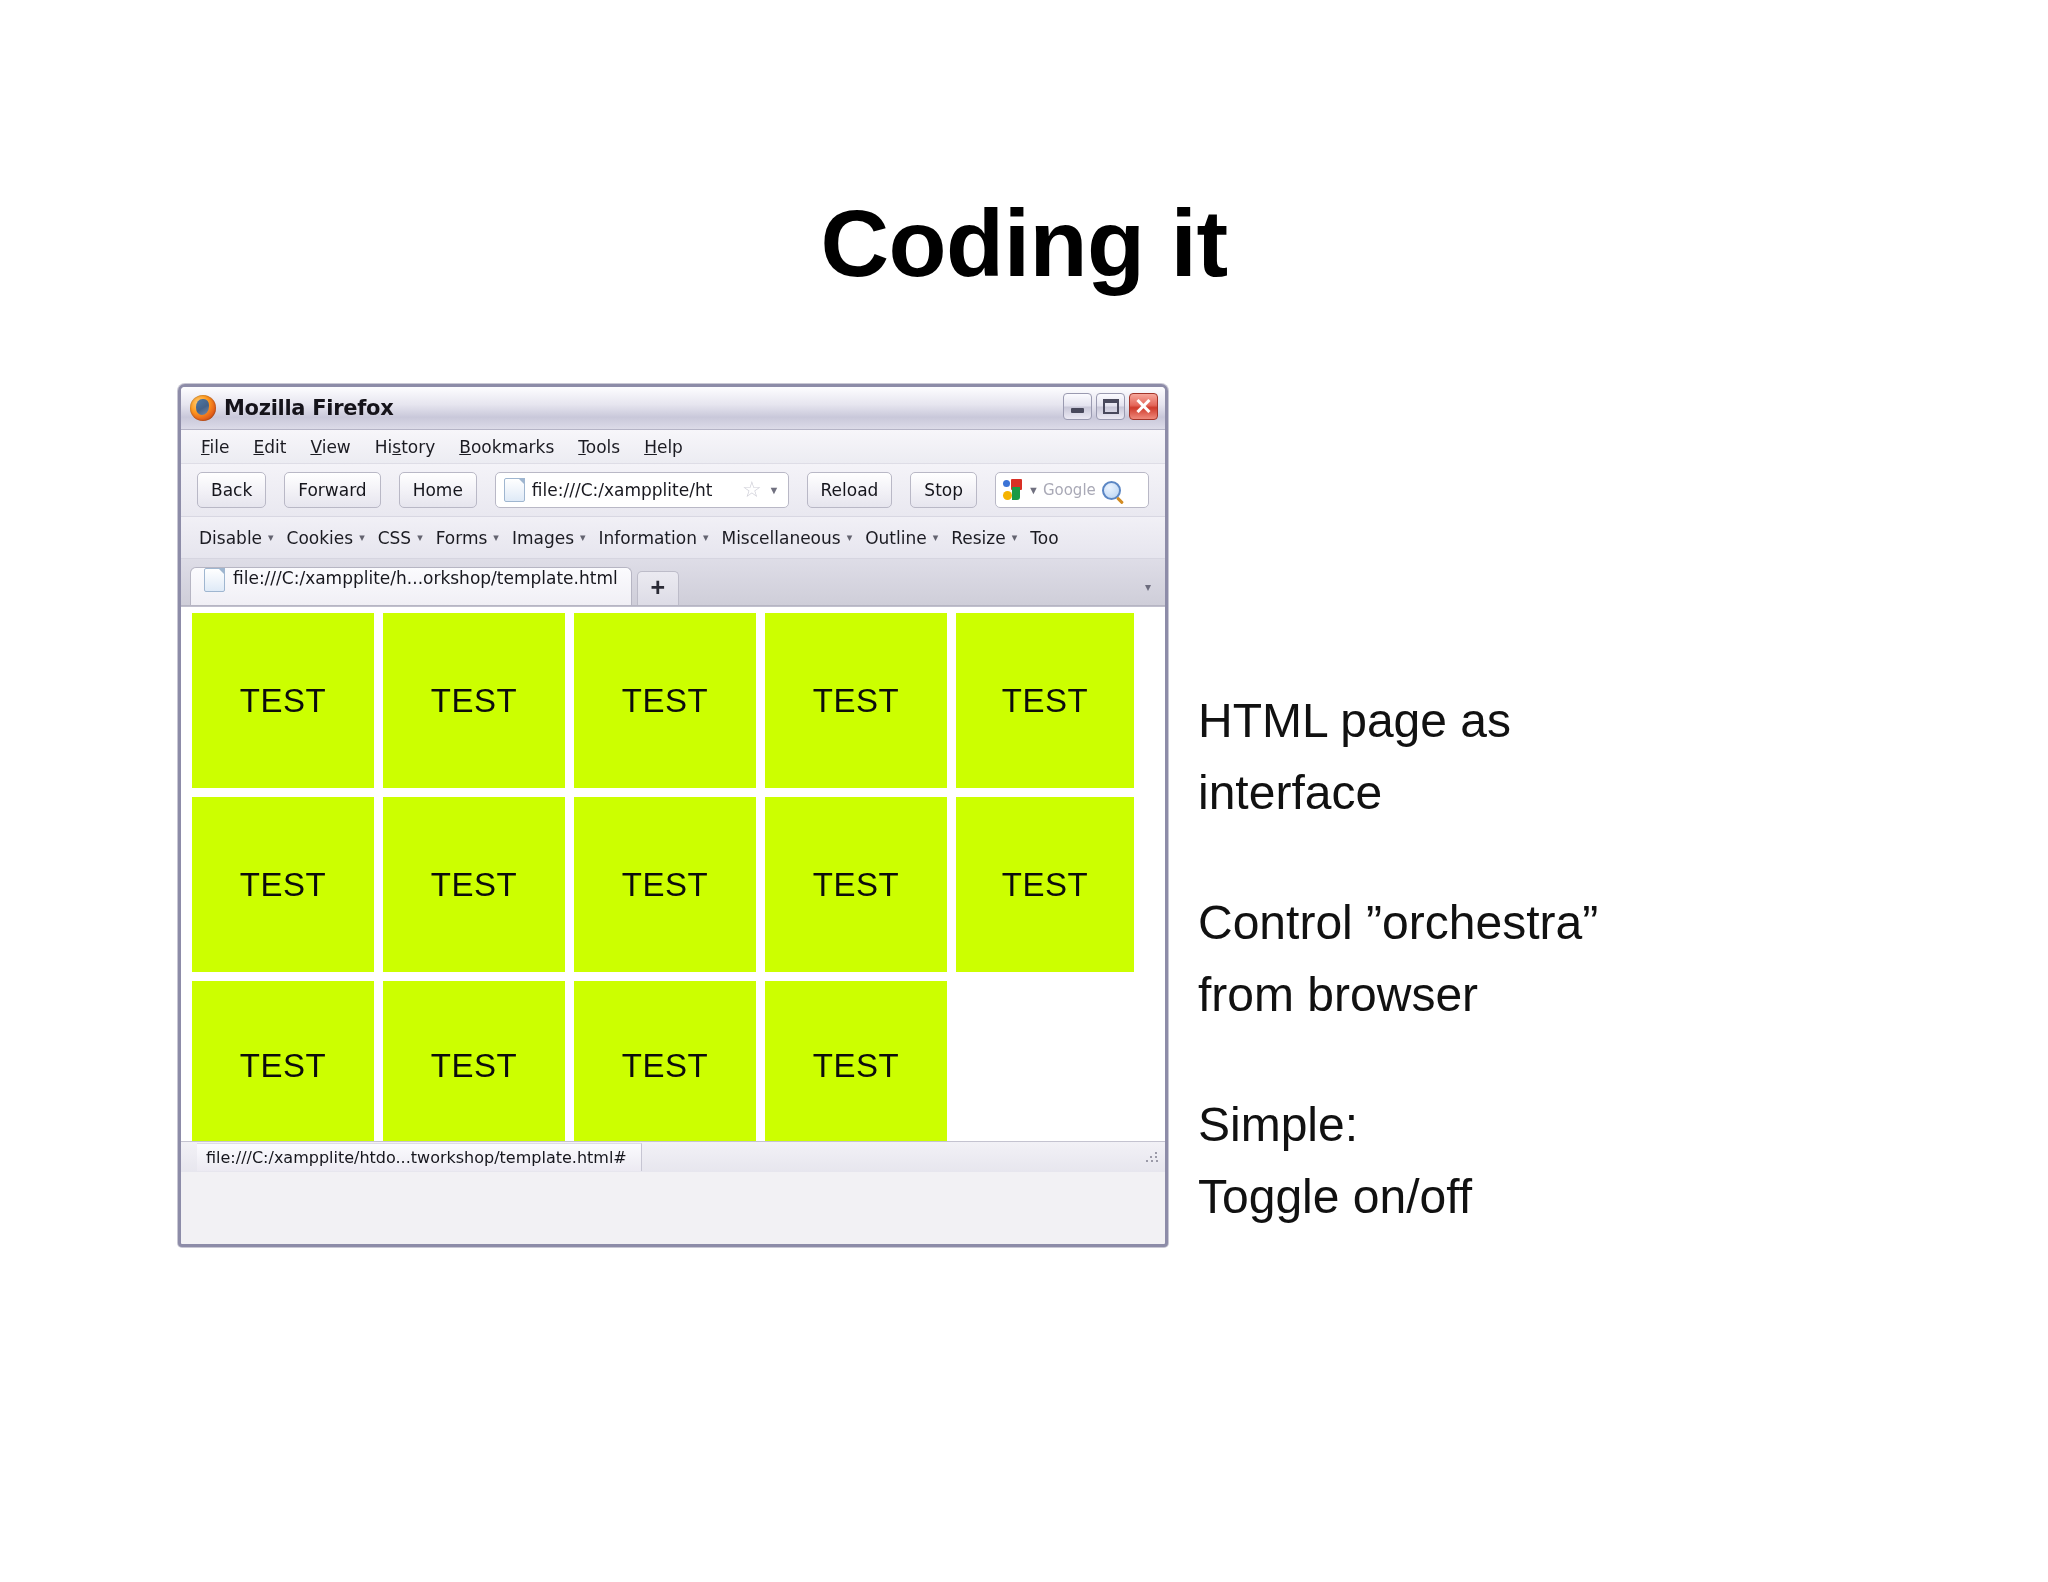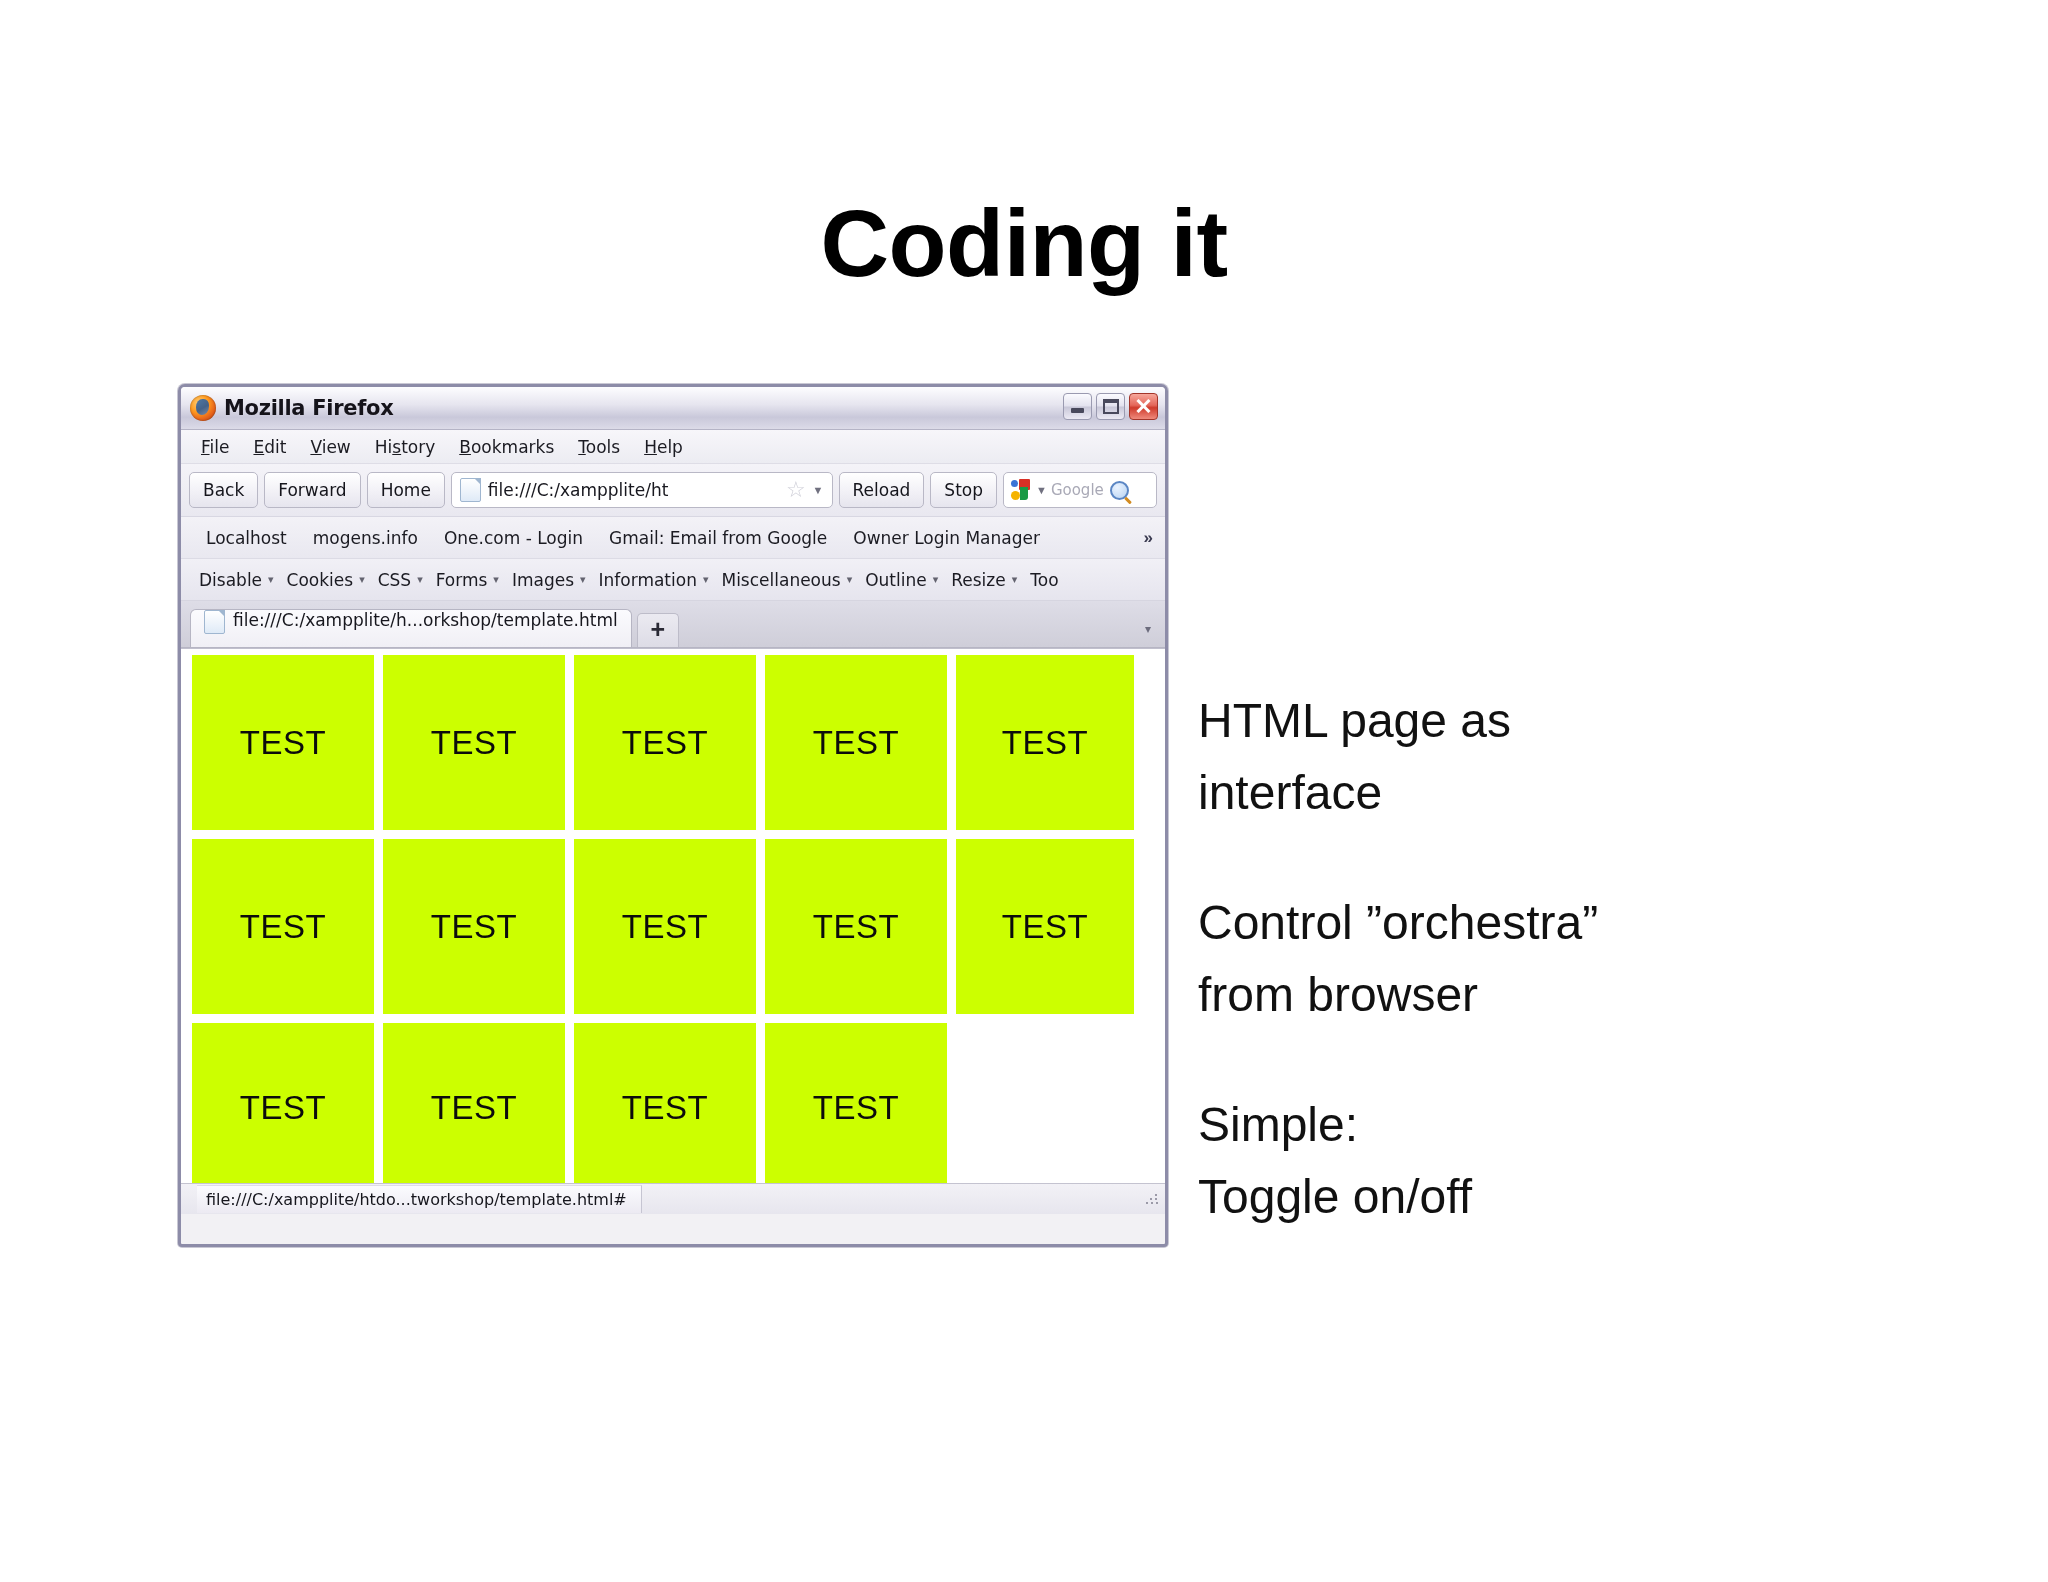--- a/index.html
+++ b/index.html
@@ -143,22 +143,22 @@
     padding: 3px 12px;
     white-space: nowrap;
   }
   .menu-item u { text-decoration: underline; }
 
   
   .navbar {
     height: 52px;
     display: flex;
     align-items: center;
-    gap: 6px;
-    padding: 0 8px;
+    gap: 18px;
+    padding: 0 16px;
     background: linear-gradient(to bottom, #f4f3f8 0%, #e9e8f0 100%);
     border-bottom: 1px solid #d8d7e2;
   }
   .nav-btn {
     font-family: "DejaVu Sans", sans-serif;
     font-size: 17px;
     color: #15151c;
     background: linear-gradient(to bottom, #ffffff 0%, #f3f2f7 50%, #e6e5ee 100%);
     border: 1px solid #b9b8c6;
     border-radius: 5px;
@@ -487,28 +487,20 @@
           <i class="g-r"></i>
           <i class="g-g"></i>
           <i class="g-y"></i>
       </span>
       <span class="caret">▼</span>
       <span class="search-label">Google</span>
       <span class="mag"></span>
     </div>
   </div>
 
-  <div class="bookmarksbar">
-    <div class="bm-item">Localhost</div>
-    <div class="bm-item">mogens.info</div>
-    <div class="bm-item">One.com - Login</div>
-    <div class="bm-item">Gmail: Email from Google</div>
-    <div class="bm-item">Owner Login Manager</div>
-    <div class="bm-chevron">»</div>
-  </div>
 
   <div class="devbar">
     <div class="dev-item">
         <span>Disable</span>
         <span class="dv">▾</span>
       </div>
     <div class="dev-item">
         <span>Cookies</span>
         <span class="dv">▾</span>
       </div>

